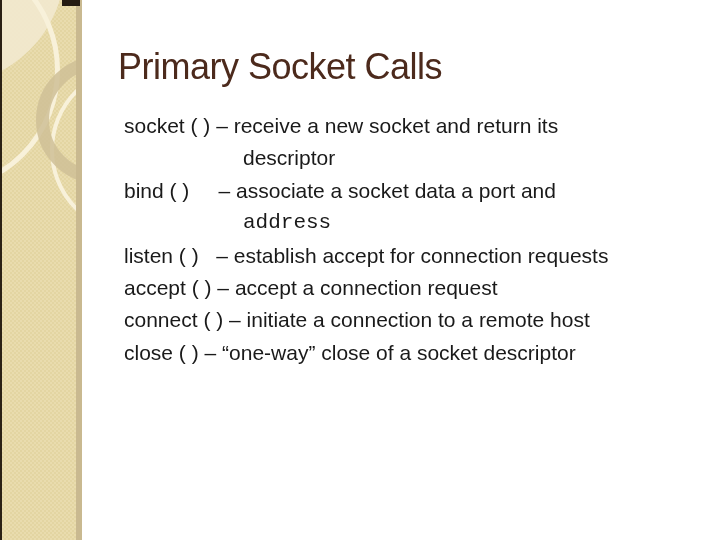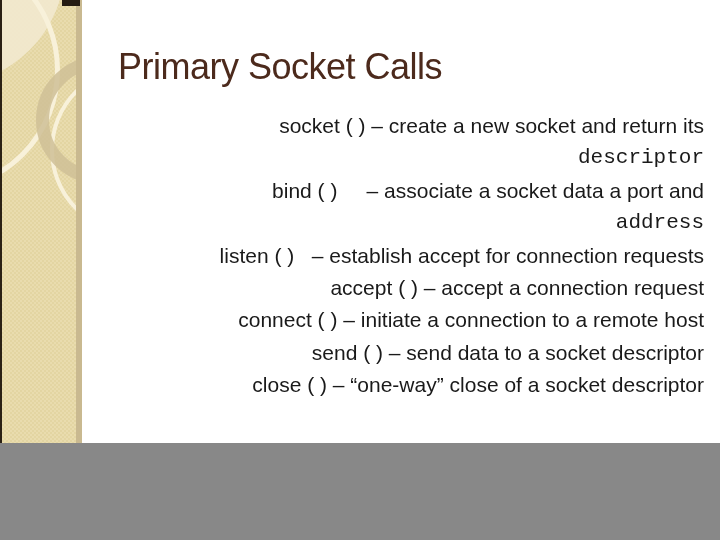--- a/index.html
+++ b/index.html
@@ -4,24 +4,23 @@
 <style>
   html, body {
     margin: 0;
     padding: 0;
     background: #888;
     font-family: "Liberation Sans", sans-serif;
   }
   .slide {
     position: relative;
     width: 720px;
-    height: 443px;
+    height: 540px;
     background: var(--background, #ffffff);
     overflow: hidden;
-    text-align: right;
   }
   
   .sidebar {
     position: absolute;
     left: 0; top: 0;
     width: 82px; height: 540px;
     overflow: hidden;
     background-color: var(--sidebar-fill, #e9dcae);
     background-image: repeating-conic-gradient(var(--sidebar-fill-alt, #e3d5a2) 0% 25%, var(--sidebar-fill, #e9dcae) 0% 50%);
     background-size: 4px 4px;
@@ -112,24 +111,23 @@
     <div class="cream-ring-2"></div>
     <div class="tan-ring"></div>
     <div class="sidebar-left-border"></div>
     <div class="sidebar-right-border"></div>
   </div>
   <div class="top-edge-square"></div>
 
   <h1 class="slide-title">Primary Socket Calls</h1>
 
   <div class="slide-body">
-      <div class="body-line">socket ( ) – create a new socket and return its</div>
-      <div class="body-line" style="padding-left: 119px; font-family: Liberation Mono, monospace;">descriptor</div>
+      <div class="body-line">socket ( ) – receive a new socket and return its</div>
+      <div class="body-line" style="padding-left: 119px;">descriptor</div>
       <div class="body-line">bind ( )     – associate a socket data a port and</div>
       <div class="body-line" style="padding-left: 119px; font-family: Liberation Mono, monospace;">address</div>
       <div class="body-line">listen ( )   – establish accept for connection requests</div>
       <div class="body-line">accept ( ) – accept a connection request</div>
       <div class="body-line">connect ( ) – initiate a connection to a remote host</div>
-      <div class="body-line">send ( ) – send data to a socket descriptor</div>
       <div class="body-line">close ( ) – “one-way” close of a socket descriptor</div>
     </div>
 
 </div>
 
 </body></html>

